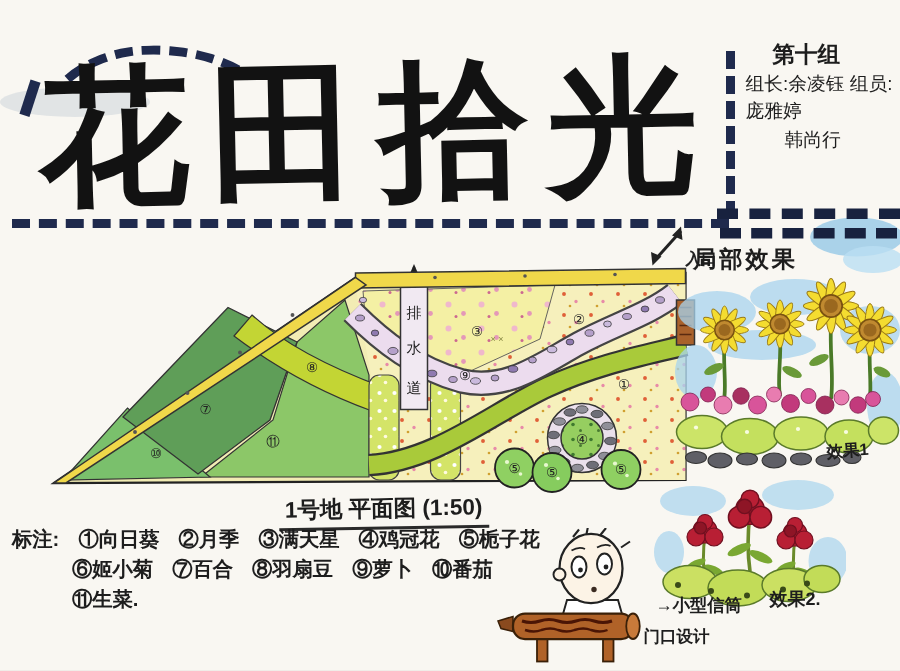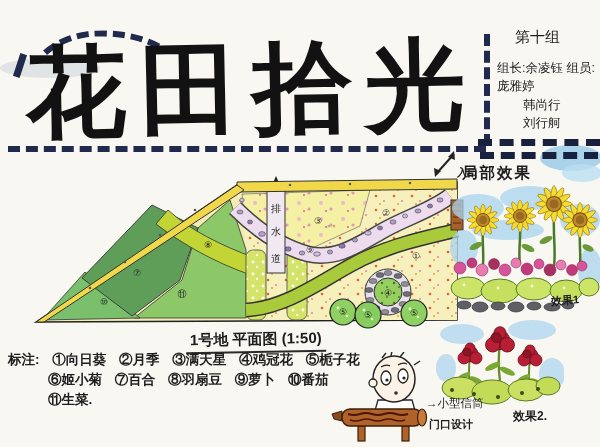--- a/index.html
+++ b/index.html
@@ -14,30 +14,30 @@
             border-color:#1f2a4d transparent transparent transparent;
             border-radius:55% 70% 0 0/95% 100% 0 0;transform:rotate(-3deg);}
   #dash-tick{left:8px;top:62px;width:24px;border-top:7px solid #1f2a4d;transform:rotate(108deg);}
   #dash-bottom{left:8px;top:146px;width:478px;}
   #dash-vert{left:484px;top:34px;height:112px;width:0;border:0;border-left:6px dashed #1f2a4d;}
   #dash-r1{left:478px;top:139px;width:122px;border-top:7px dashed #18223f;}
   #dash-r2{left:480px;top:152px;width:118px;border-top:7px dashed #18223f;}
   .wash{border-radius:50%;}
   #group-block{left:497px;top:28px;width:103px;font-size:12.5px;line-height:18.5px;}
   #group-block .gname{display:block;margin-left:26px;}
-  #group-title{font-size:15px;font-weight:normal;margin-left:18px;margin-bottom:12px;display:block;}
+  #group-title{font-size:15px;font-weight:bold;margin-left:18px;margin-bottom:0;display:block;}
   #plan-caption{left:186px;top:330px;font-size:15px;font-weight:bold;
                 border-bottom:2px solid #2a2a2a;padding:0 4px 2px 4px;transform:rotate(-1deg);}
   #legend{left:8px;top:350px;font-size:13.5px;line-height:20px;width:370px;font-weight:bold;}
   #legend .row2{margin-left:40px;}
   .litem{display:inline-block;margin-right:9px;white-space:nowrap;}
   #effects-heading{left:462px;top:163px;font-size:15.5px;font-weight:bold;letter-spacing:2px;}
   #effect1-label{left:551px;top:293px;font-size:11px;font-weight:bold;transform:rotate(-4deg);}
-  #effect2-label{left:497px;top:408px;font-size:12px;font-weight:bold;padding-left:16px;}
-  #sign-note{left:426px;top:396px;font-size:11.5px;font-weight:normal;}
+  #effect2-label{left:497px;top:391px;font-size:12px;font-weight:bold;padding-left:16px;}
+  #sign-note{left:437px;top:396px;font-size:11.5px;font-weight:bold;}
   #design-note{left:429px;top:417px;font-size:11px;font-weight:bold;}
   svg text{font-family:"Liberation Sans",sans-serif;}
 </style>
 </head>
 <body>
 
 <div id="paper">
 
   <div class="abs wash" style="left:0;top:58px;width:100px;height:20px;background:#cdd6da;opacity:.55;"></div>
   <div class="abs wash" style="left:540px;top:145px;width:62px;height:26px;background:#9ccbe8;opacity:.85;"></div>
@@ -50,21 +50,20 @@
   <div class="abs dash" id="dash-r1"></div>
   <div class="abs dash" id="dash-r2"></div>
 
   <div class="abs" id="big-title">花田拾光</div>
 
   <div class="abs hand" id="group-block">
     <span id="group-title">第十组</span>
     <span><span>组长:</span><span>余凌钰</span></span>
     <span><span>组员:</span><span>庞雅婷</span></span>
     <span class="gname">韩尚行</span>
-    <span class="gname">刘行舸</span>
   </div>
 
   <svg class="abs" style="left:30px;top:150px;" width="455" height="180" viewBox="0 0 455 180">
     <defs>
       <pattern id="pf" width="18" height="14" patternUnits="userSpaceOnUse">
         <rect width="18" height="14" fill="#f6f0bc"></rect>
         <circle cx="4" cy="4" r="1.3" fill="#e06038"></circle>
         <circle cx="12" cy="9" r="1.1" fill="#e88aa8"></circle>
         <circle cx="8" cy="12" r="0.9" fill="#d0a030"></circle>
       </pattern>

